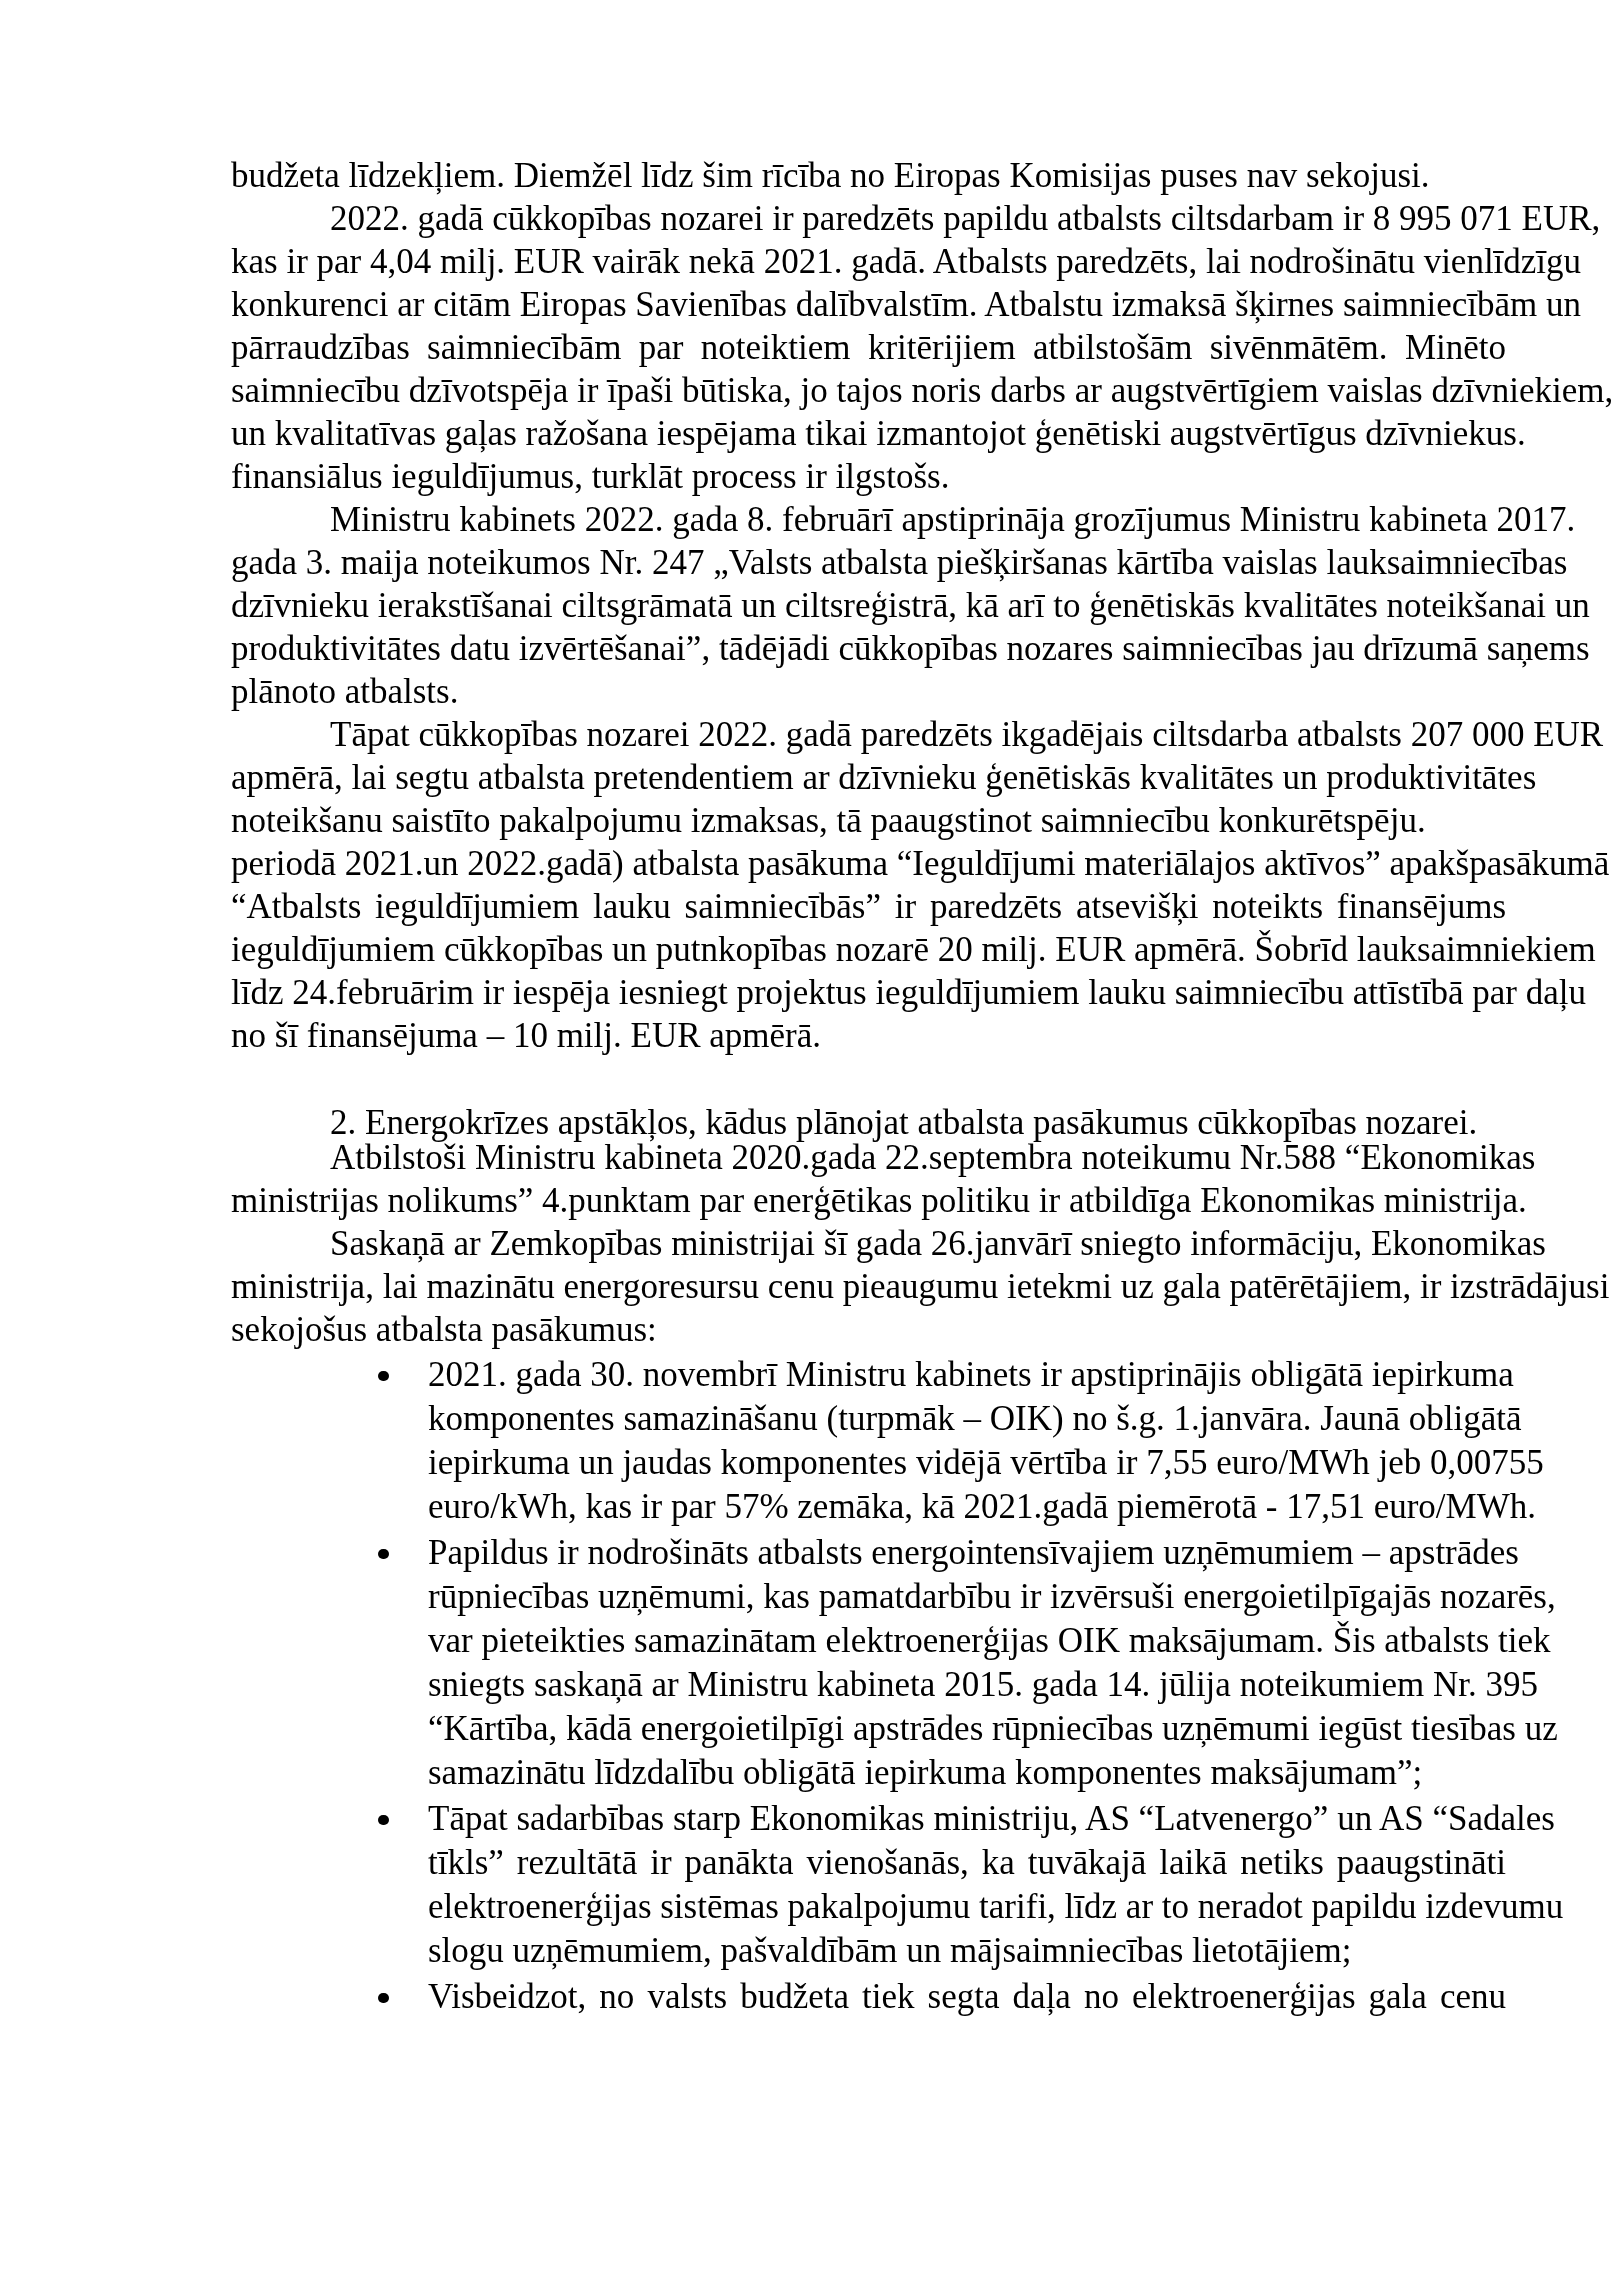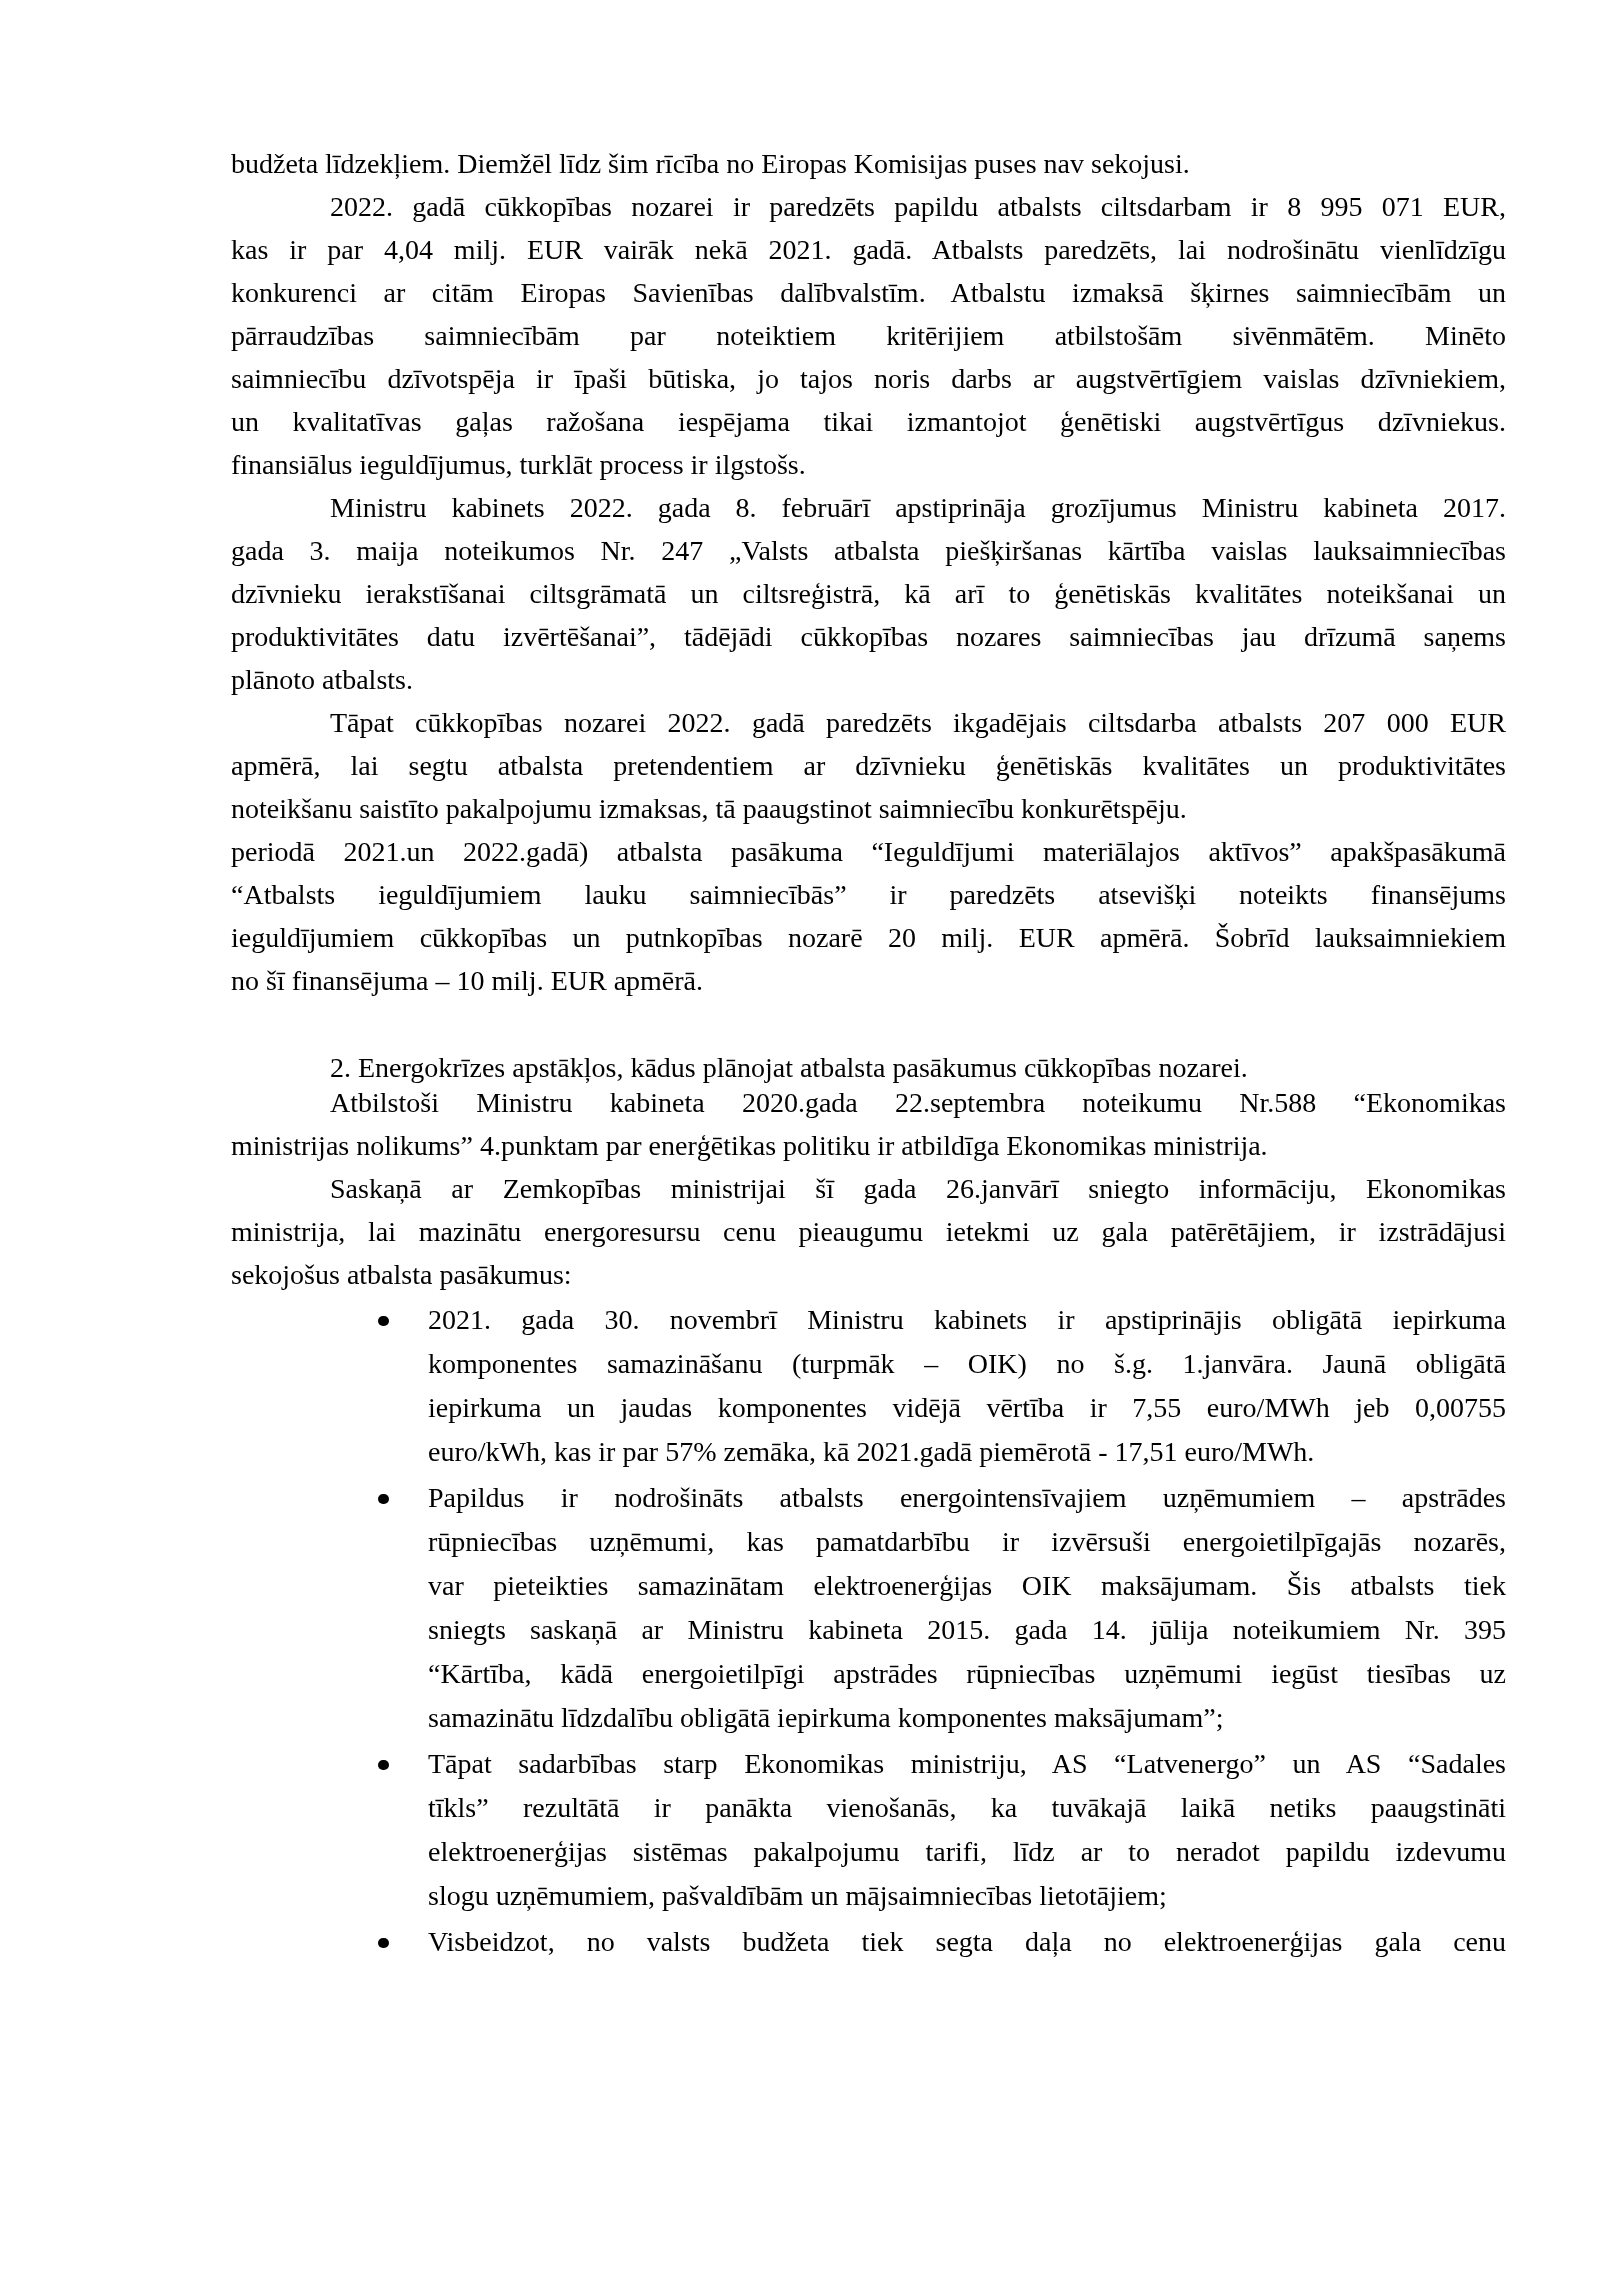--- a/index.html
+++ b/index.html
@@ -1,20 +1,20 @@
 <!DOCTYPE html>
 <html><head>
 <meta charset="utf-8">
 <style>
   html, body { margin: 0; padding: 0; background: #ffffff; }
   body { width: 1623px; height: 2293px; position: relative; overflow: hidden; }
   .page {
-    position: absolute; left: 231px; top: 142px; width: 1275px;
+    position: absolute; left: 231px; top: 154px; width: 1275px;
     font-family: "Liberation Serif", "DejaVu Serif", serif;
-    font-size: 28px; color: #000000;
+    font-size: 35px; color: #000000;
   }
   .para { margin: 0; }
   .line {
     display: block; height: 43px; line-height: 43px;
     white-space: nowrap; text-align: justify; text-align-last: justify;
     overflow: visible;
   }
   .line.last { text-align-last: left; }
   .line.indent { padding-left: 99px; }
   .gap { height: 44px; }
@@ -54,20 +54,21 @@
       </div>
       <div class="para">
         <span class="line indent">Tāpat cūkkopības nozarei 2022. gadā paredzēts ikgadējais ciltsdarba atbalsts 207 000 EUR</span>
         <span class="line">apmērā, lai segtu atbalsta pretendentiem ar dzīvnieku ģenētiskās kvalitātes un produktivitātes</span>
         <span class="line last">noteikšanu saistīto pakalpojumu izmaksas, tā paaugstinot saimniecību konkurētspēju.</span>
       </div>
       <div class="para">
         <span class="line">periodā 2021.un 2022.gadā) atbalsta pasākuma “Ieguldījumi materiālajos aktīvos” apakšpasākumā</span>
         <span class="line">“Atbalsts ieguldījumiem lauku saimniecībās” ir paredzēts atsevišķi noteikts finansējums</span>
         <span class="line">ieguldījumiem cūkkopības un putnkopības nozarē 20 milj. EUR apmērā. Šobrīd lauksaimniekiem</span>
+        <span class="line">līdz 24.februārim ir iespēja iesniegt projektus ieguldījumiem lauku saimniecību attīstībā par daļu</span>
         <span class="line last">no šī finansējuma – 10 milj. EUR apmērā.</span>
       </div>
     </div>
   <div class="gap"></div>
   <div class="para heading">
     <span class="line last indent">2. Energokrīzes apstākļos, kādus plānojat atbalsta pasākumus cūkkopības nozarei.</span>
   </div>
   <div id="bottom-paras">
       <div class="para">
         <span class="line indent">Atbilstoši Ministru kabineta 2020.gada 22.septembra noteikumu Nr.588 “Ekonomikas</span>

